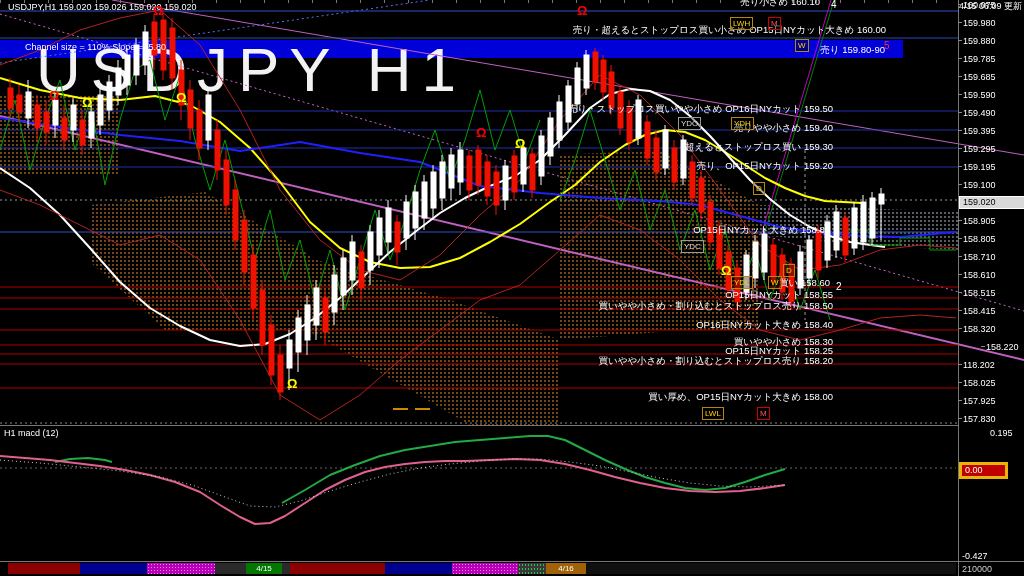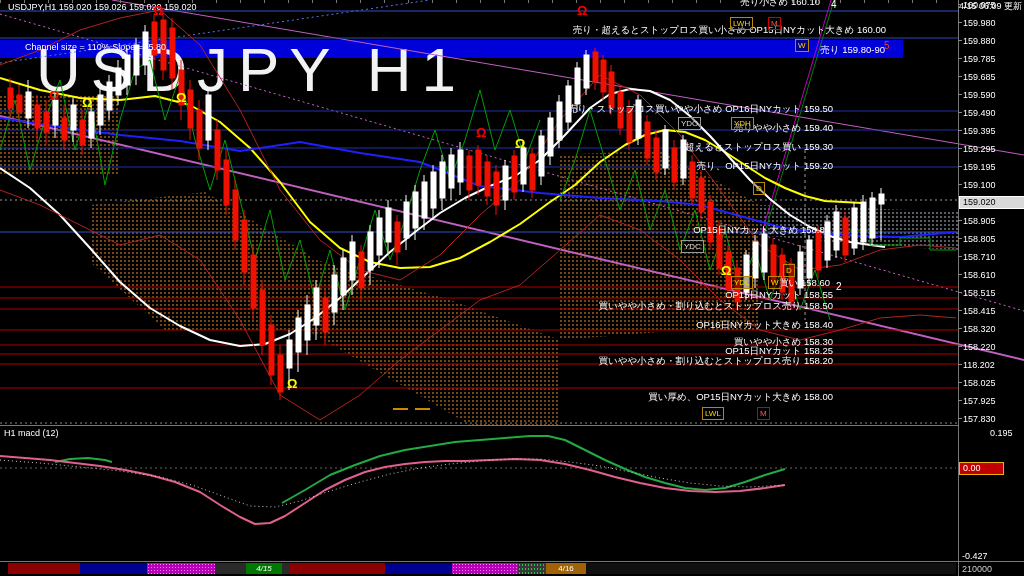--- a/index.html
+++ b/index.html
@@ -16,21 +16,21 @@
   #updated{right:2px;top:1px;text-align:right;}
   #channel-info{left:25px;top:42px;font-size:9px;color:#fff;}
   #chart-svg{left:0;top:0;}
   #axis-line{left:958px;top:0;width:1px;height:576px;background:#777;}
   #sep-top{left:0;top:425px;width:958px;height:1px;background:#777;}
   #sep-bot{left:0;top:561px;width:1024px;height:1px;background:#777;}
   .tick{position:absolute;left:963px;color:#fff;font-size:9px;line-height:10px;}
   .tick::before{content:"";position:absolute;left:-5px;top:4px;width:4px;height:1px;background:#888;}
   #cur-price{left:959px;top:196px;width:62px;background:#D9D9D9;color:#000;border:1px solid #fff;
      font-size:9px;line-height:11px;padding-left:3px;}
-  #macd-cur{left:959px;top:462px;width:40px;background:#C00000;color:#fff;border:1px solid #eab308;
+  #macd-cur{left:959px;top:462px;width:40px;background:#C00000;color:#fff;border:3px solid #eab308;
      font-size:9px;line-height:11px;padding-left:3px;}
   .annot{position:absolute;right:191px;color:#fff;font-size:9.5px;line-height:11px;white-space:nowrap;}
   .lbox{position:absolute;font-size:8px;line-height:11px;padding:0 2px;background:rgba(0,0,0,.35);}
   .lbox.y{border:1px solid #B8860B;color:#FFD700;}
   .lbox.g{border:1px solid #999;color:#ddd;}
   .lbox.r{border:1px solid #CC0000;color:#FF5555;}
   .omega{position:absolute;font-size:13px;font-weight:bold;line-height:13px;}
   .seqnum{position:absolute;font-size:10px;color:#fff;line-height:10px;}
   #subwin-label{left:4px;top:428px;}
   #macd-top{left:962px;top:428px;padding-left:28px;}
@@ -529,21 +529,21 @@
       <div class="tick" style="top: 144px;">159.295</div>
       <div class="tick" style="top: 162px;">159.195</div>
       <div class="tick" style="top: 180px;">159.100</div>
       <div class="tick" style="top: 216px;">158.905</div>
       <div class="tick" style="top: 234px;">158.805</div>
       <div class="tick" style="top: 252px;">158.710</div>
       <div class="tick" style="top: 270px;">158.610</div>
       <div class="tick" style="top: 288px;">158.515</div>
       <div class="tick" style="top: 306px;">158.415</div>
       <div class="tick" style="top: 324px;">158.320</div>
-      <div class="tick" style="top: 342px;">158.220</div>
+      <div class="tick" style="top: 342px; margin-left: 23px;">158.220</div>
       <div class="tick" style="top: 360px;">118.202</div>
       <div class="tick" style="top: 378px;">158.025</div>
       <div class="tick" style="top: 396px;">157.925</div>
       <div class="tick" style="top: 414px;">157.830</div>
     </div>
   <div class="abs" id="cur-price">159.020</div>
 
   <div id="annots">
       <div class="annot" style="top: -4px; right: 204px;">売り小さめ 160.10</div>
       <div class="annot" style="top: 24px; right: 138px;">売り・超えるとストップロス買い小さめ OP15日NYカット大きめ 160.00</div>
@@ -599,21 +599,21 @@
   <div class="abs txt tick-plain" id="macd-top">0.195</div>
   <div class="abs" id="macd-cur">0.00</div>
   <div class="abs txt" id="macd-bottom">-0.427</div>
   <div class="abs txt" id="macd-vol">210000</div>
 
   <div class="abs" id="timeline">
       <div class="seg" style="left: 8px; width: 72px; background: rgb(139, 0, 0);"></div>
       <div class="seg" style="left: 80px; width: 67px; background: rgb(0, 0, 144);"></div>
       <div class="seg" style="left: 147px; width: 68px; background: radial-gradient(rgb(255, 122, 255) 30%, transparent 32%) 0% 0% / 3px 3px rgb(184, 0, 184);"></div>
       <div class="seg" style="left: 215px; width: 31px; background: rgb(42, 42, 42);"></div>
-      <div class="seg" style="left: 246px; width: 36px; background: rgb(0, 120, 0); font-style: italic;">
+      <div class="seg" style="left: 246px; width: 36px; background: rgb(0, 120, 0);">
         <div class="dlabel">4/15</div>
       </div>
       <div class="seg" style="left: 282px; width: 8px; background: rgb(42, 42, 42);"></div>
       <div class="seg" style="left: 290px; width: 95px; background: rgb(139, 0, 0);"></div>
       <div class="seg" style="left: 385px; width: 67px; background: rgb(0, 0, 144);"></div>
       <div class="seg" style="left: 452px; width: 66px; background: radial-gradient(rgb(255, 122, 255) 30%, transparent 32%) 0% 0% / 3px 3px rgb(184, 0, 184);"></div>
       <div class="seg" style="left: 518px; width: 28px; background: radial-gradient(rgb(48, 192, 80) 35%, transparent 36%) 0% 0% / 3px 4px rgb(56, 56, 56);"></div>
       <div class="seg" style="left: 546px; width: 40px; background: #a16207;">
         <div class="dlabel">4/16</div>
       </div>

